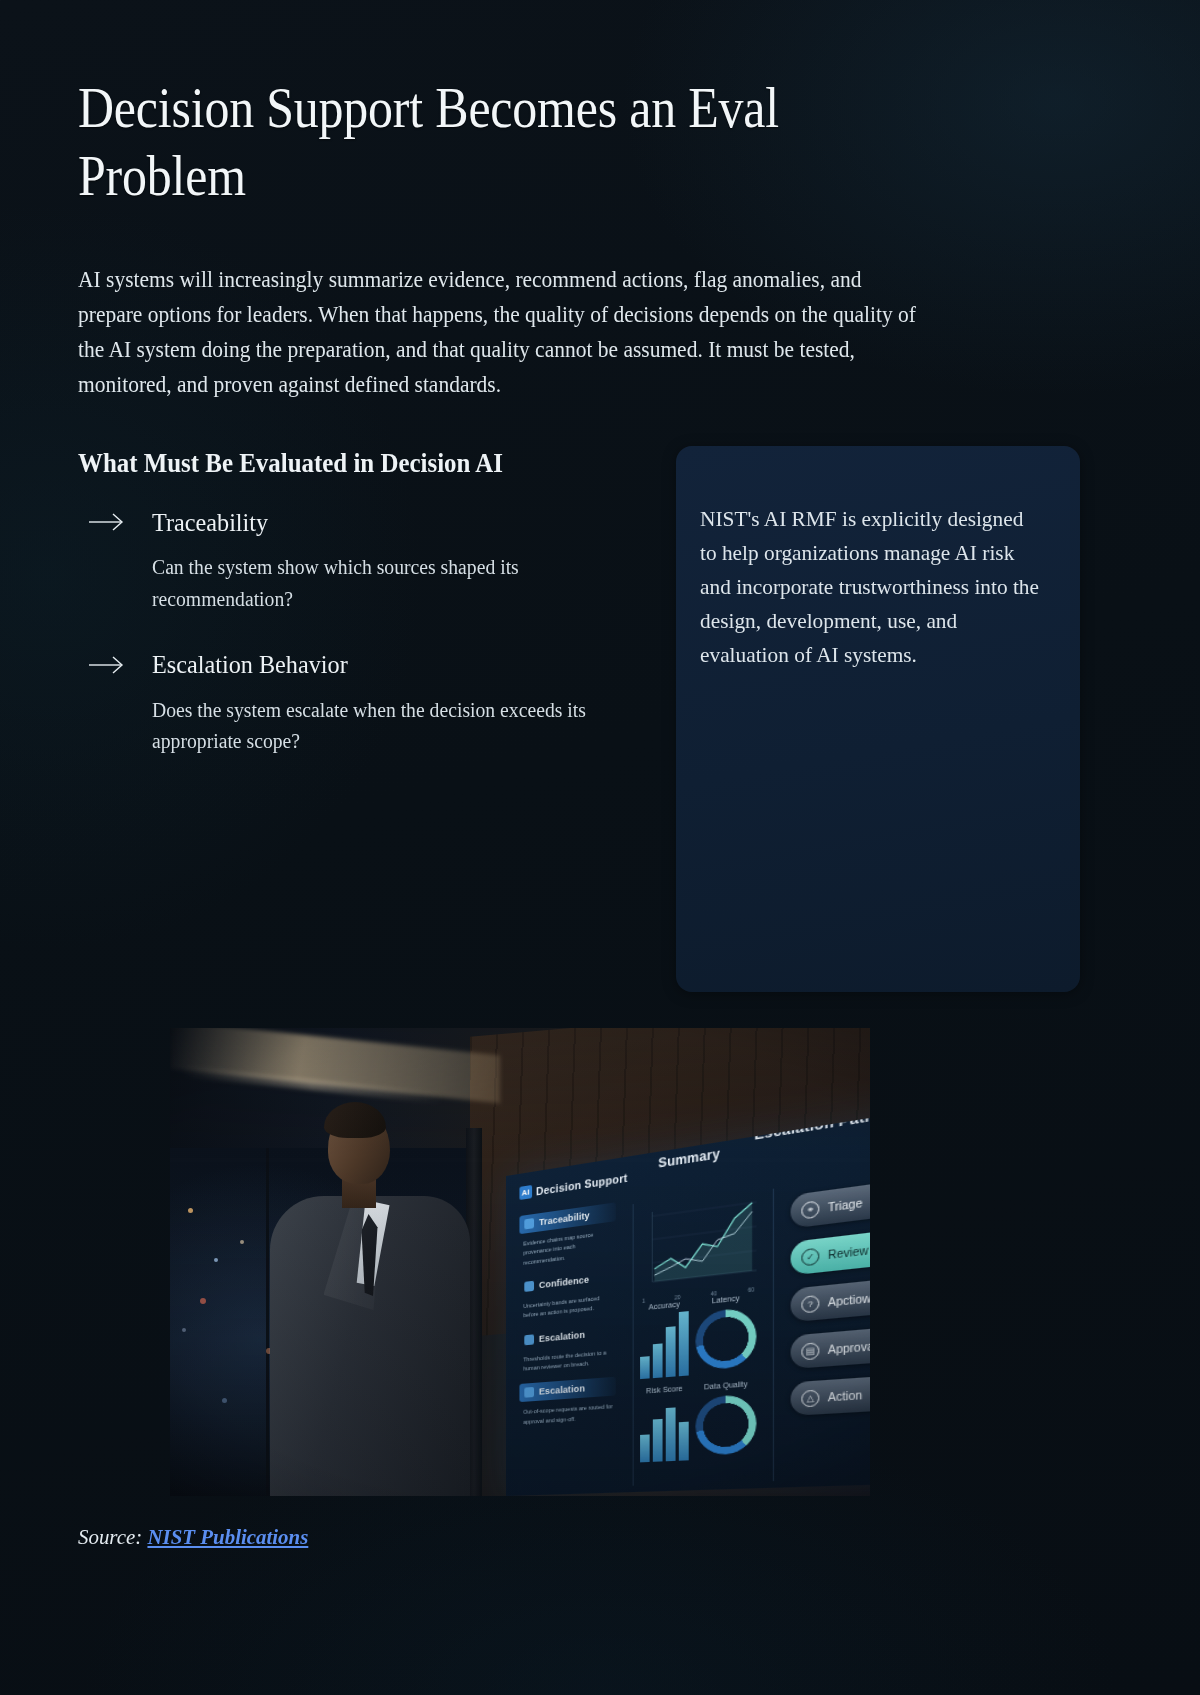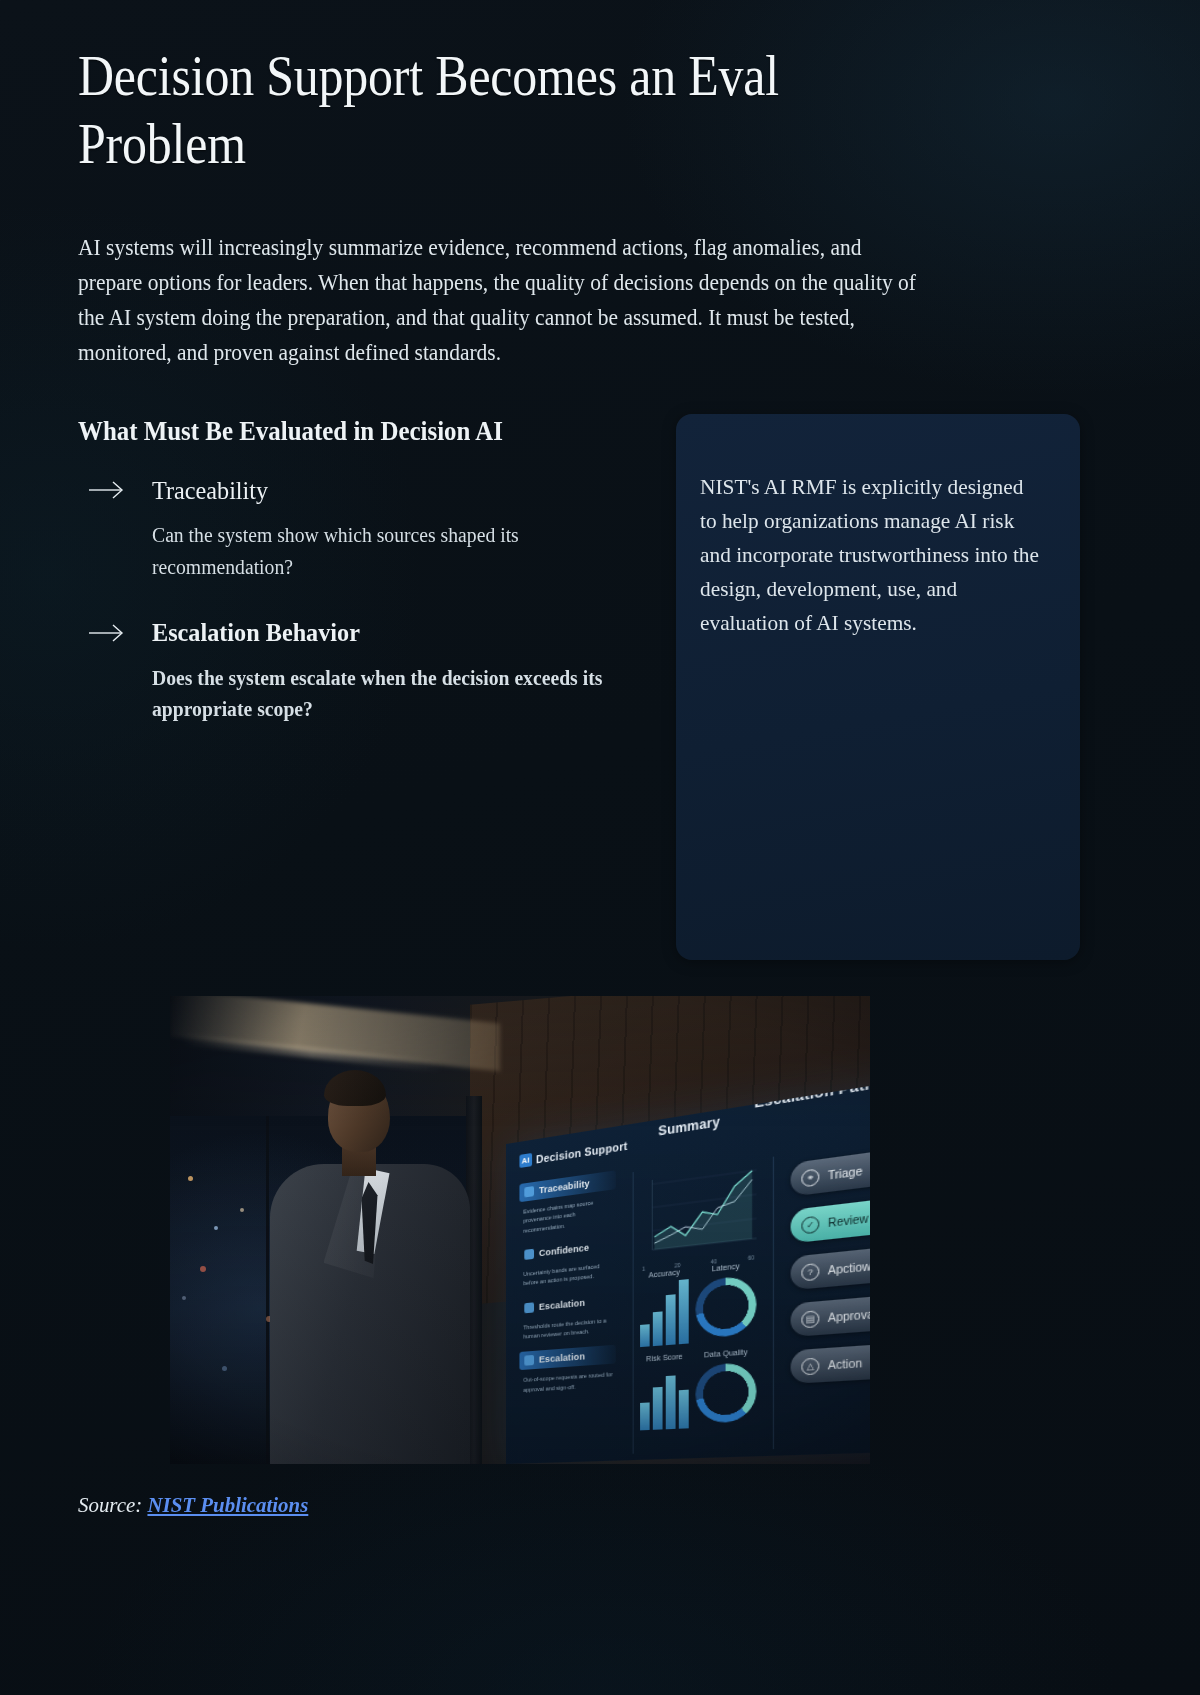--- a/index.html
+++ b/index.html
@@ -34,21 +34,21 @@
     background:
       linear-gradient(115deg, rgba(255,255,255,0.015) 0 1px, rgba(0,0,0,0) 1px 64px),
       linear-gradient(75deg, rgba(255,255,255,0.012) 0 1px, rgba(0,0,0,0) 1px 91px);
     opacity: .55;
   }
 
   .page {
     position: relative;
     width: 1039px;
     height: 1695px;
-    padding: 34px 78px 0 78px;
+    padding: 66px 78px 0 78px;
   }
 
   
   .title {
     font-family: "Liberation Serif", serif;
     font-size: 58px;
     line-height: 1.17;
     font-weight: 400;
     letter-spacing: -0.2px;
     color: #f2f6f8;
@@ -84,21 +84,21 @@
     font-size: 26.5px;
     line-height: 1.3;
     color: #eef3f6;
     transform: scaleX(0.94);
     transform-origin: left top;
     margin-bottom: 26px;
   }
 
   
   .eval-item { margin-bottom: 34px; }
-  .eval-item:last-child { margin-bottom: 0; font-weight: bold; }
+  .eval-item:last-child { margin-bottom: 0; }
 
   .eval-head {
     display: flex;
     align-items: center;
     gap: 26px;
     padding-left: 10px;
   }
   .arrow-icon {
     flex: 0 0 auto;
     width: 38px;

